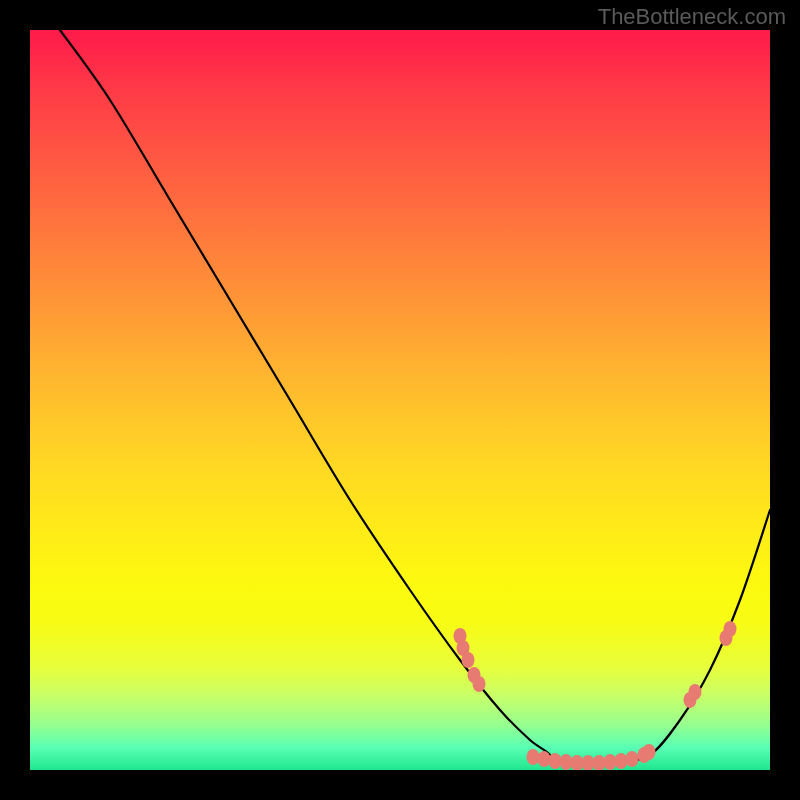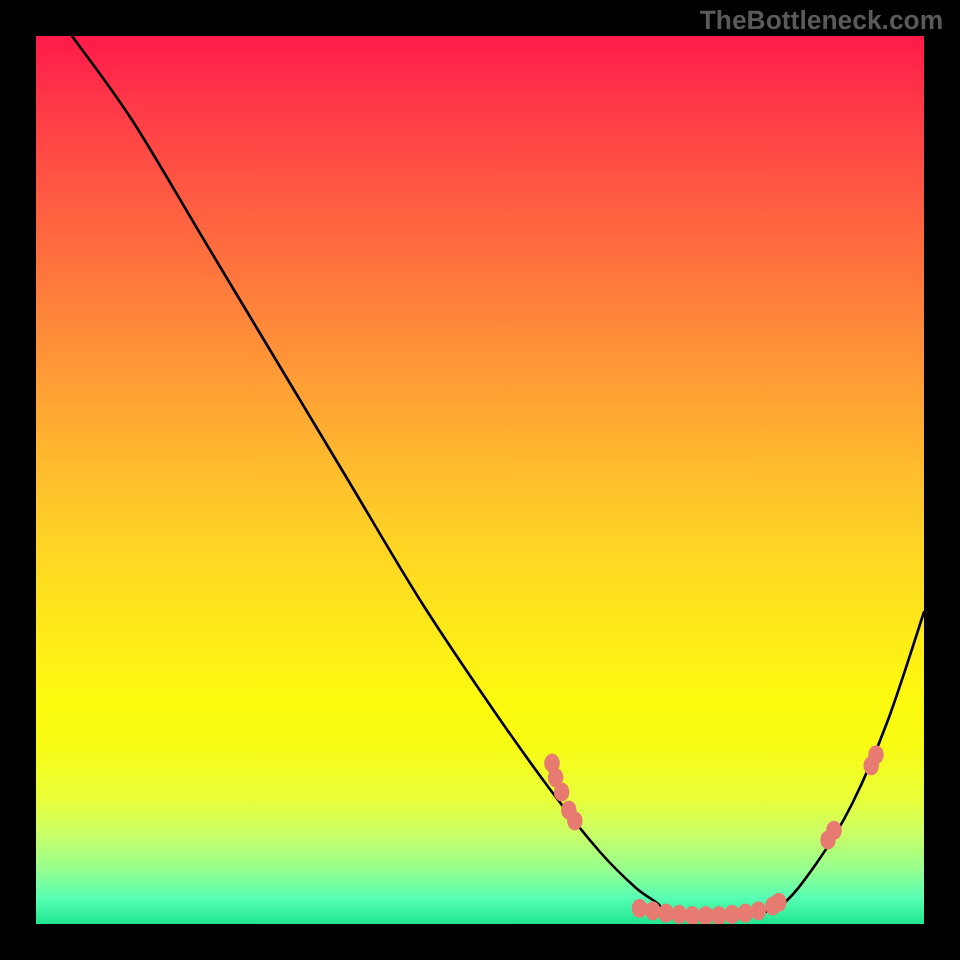--- a/index.html
+++ b/index.html
@@ -10,21 +10,21 @@
     background: #000;
     position: relative;
     font-family: Arial, sans-serif;
   }
   .watermark {
     position: absolute;
     top: 4px;
     right: 14px;
     color: #5a5a5a;
     font-size: 22px;
-    font-weight: 700;
+    font-weight: 400;
     z-index: 10;
   }
   .plot-area {
     position: absolute;
     left: 30px;
     top: 30px;
     width: 740px;
     height: 740px;
     overflow: hidden;
   }

